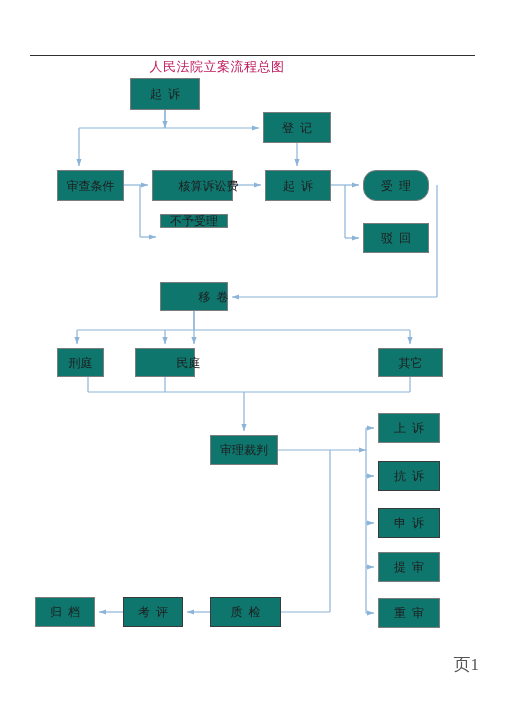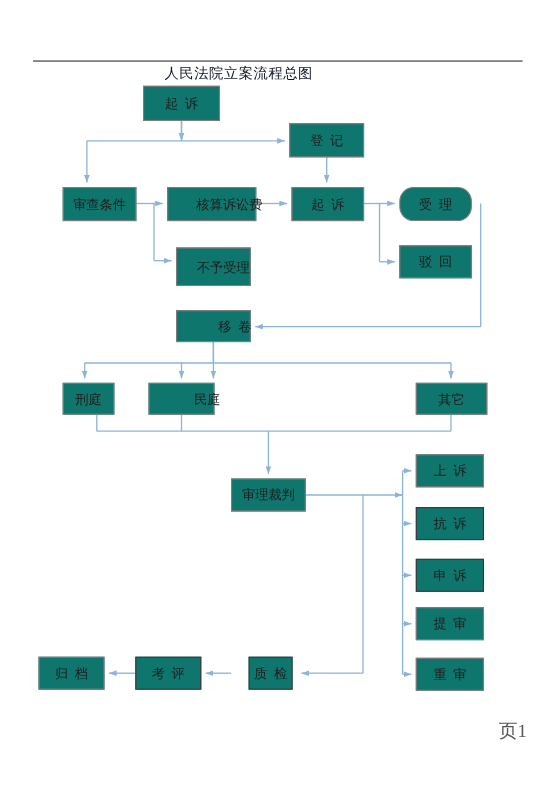--- a/index.html
+++ b/index.html
@@ -24,21 +24,21 @@
     width: 505px;
     height: 714px;
   }
   .doc-title {
     position: absolute;
     left: 0;
     top: 58px;
     width: 434px;
     text-align: center;
     font-size: 13px;
-    color: #0f172a;
+    color: #be185d;
     letter-spacing: 0.5px;
     font-family: "Liberation Serif", "DejaVu Serif", serif;
   }
   .title-rule {
     position: absolute;
     left: 30px;
     top: 55px;
     width: 445px;
     height: 1px;
     background: #2f2f2f;
@@ -130,31 +130,31 @@
       <polyline points="123,612 99,612" fill="none" stroke="#8cb4d8" stroke-width="1.2" marker-end="url(#arrow-left)"></polyline>
     </svg>
 
   <div id="node-layer">
       <div class="node-box" style="left: 130px; top: 78px; width: 70px; height: 32px;"><span class="node-label">起  诉</span></div>
       <div class="node-box" style="left: 263px; top: 112px; width: 68px; height: 31px;"><span class="node-label">登  记</span></div>
       <div class="node-box" style="left: 57px; top: 170px; width: 67px; height: 31px;"><span class="node-label">审查条件</span></div>
       <div class="node-box" style="left: 152px; top: 170px; width: 81px; height: 31px; padding-left: 32px;"><span class="node-label">核算诉讼费</span></div>
       <div class="node-box" style="left: 265px; top: 170px; width: 66px; height: 31px;"><span class="node-label">起  诉</span></div>
       <div class="node-box" style="left: 363px; top: 170px; width: 66px; height: 31px; border-radius: 13px;"><span class="node-label">受  理</span></div>
-      <div class="node-box" style="left: 160px; top: 225px; width: 68px; height: 35px; justify-content: flex-end;"><span class="node-label">不予受理</span></div>
+      <div class="node-box" style="left: 160px; top: 214px; width: 68px; height: 14px;"><span class="node-label">不予受理</span></div>
       <div class="node-box" style="left: 363px; top: 223px; width: 66px; height: 30px;"><span class="node-label">驳  回</span></div>
       <div class="node-box" style="left: 160px; top: 282px; width: 68px; height: 29px; padding-left: 39px;"><span class="node-label">移  卷</span></div>
       <div class="node-box" style="left: 57px; top: 348px; width: 47px; height: 29px;"><span class="node-label">刑庭</span></div>
       <div class="node-box" style="left: 135px; top: 348px; width: 60px; height: 29px; padding-left: 47px;"><span class="node-label">民庭</span></div>
       <div class="node-box" style="left: 378px; top: 348px; width: 65px; height: 29px;"><span class="node-label">其它</span></div>
       <div class="node-box" style="left: 210px; top: 435px; width: 68px; height: 30px;"><span class="node-label">审理裁判</span></div>
       <div class="node-box" style="left: 378px; top: 413px; width: 62px; height: 30px;"><span class="node-label">上  诉</span></div>
       <div class="node-box thick" style="left: 378px; top: 461px; width: 62px; height: 30px;"><span class="node-label">抗  诉</span></div>
       <div class="node-box thick" style="left: 378px; top: 508px; width: 62px; height: 30px;"><span class="node-label">申  诉</span></div>
       <div class="node-box" style="left: 378px; top: 552px; width: 62px; height: 30px;"><span class="node-label">提  审</span></div>
       <div class="node-box" style="left: 378px; top: 598px; width: 62px; height: 30px;"><span class="node-label">重  审</span></div>
-      <div class="node-box thick" style="left: 226px; top: 597px; width: 40px; height: 30px;"><span class="node-label">质  检</span></div>
+      <div class="node-box thick" style="left: 210px; top: 597px; width: 71px; height: 30px;"><span class="node-label">质  检</span></div>
       <div class="node-box thick" style="left: 123px; top: 597px; width: 60px; height: 30px; text-align: center;"><span class="node-label">考  评</span></div>
       <div class="node-box" style="left: 35px; top: 597px; width: 60px; height: 30px;"><span class="node-label">归  档</span></div>
     </div>
 
   <div class="page-footer">页1</div>
 </div>
 
 </body></html>

